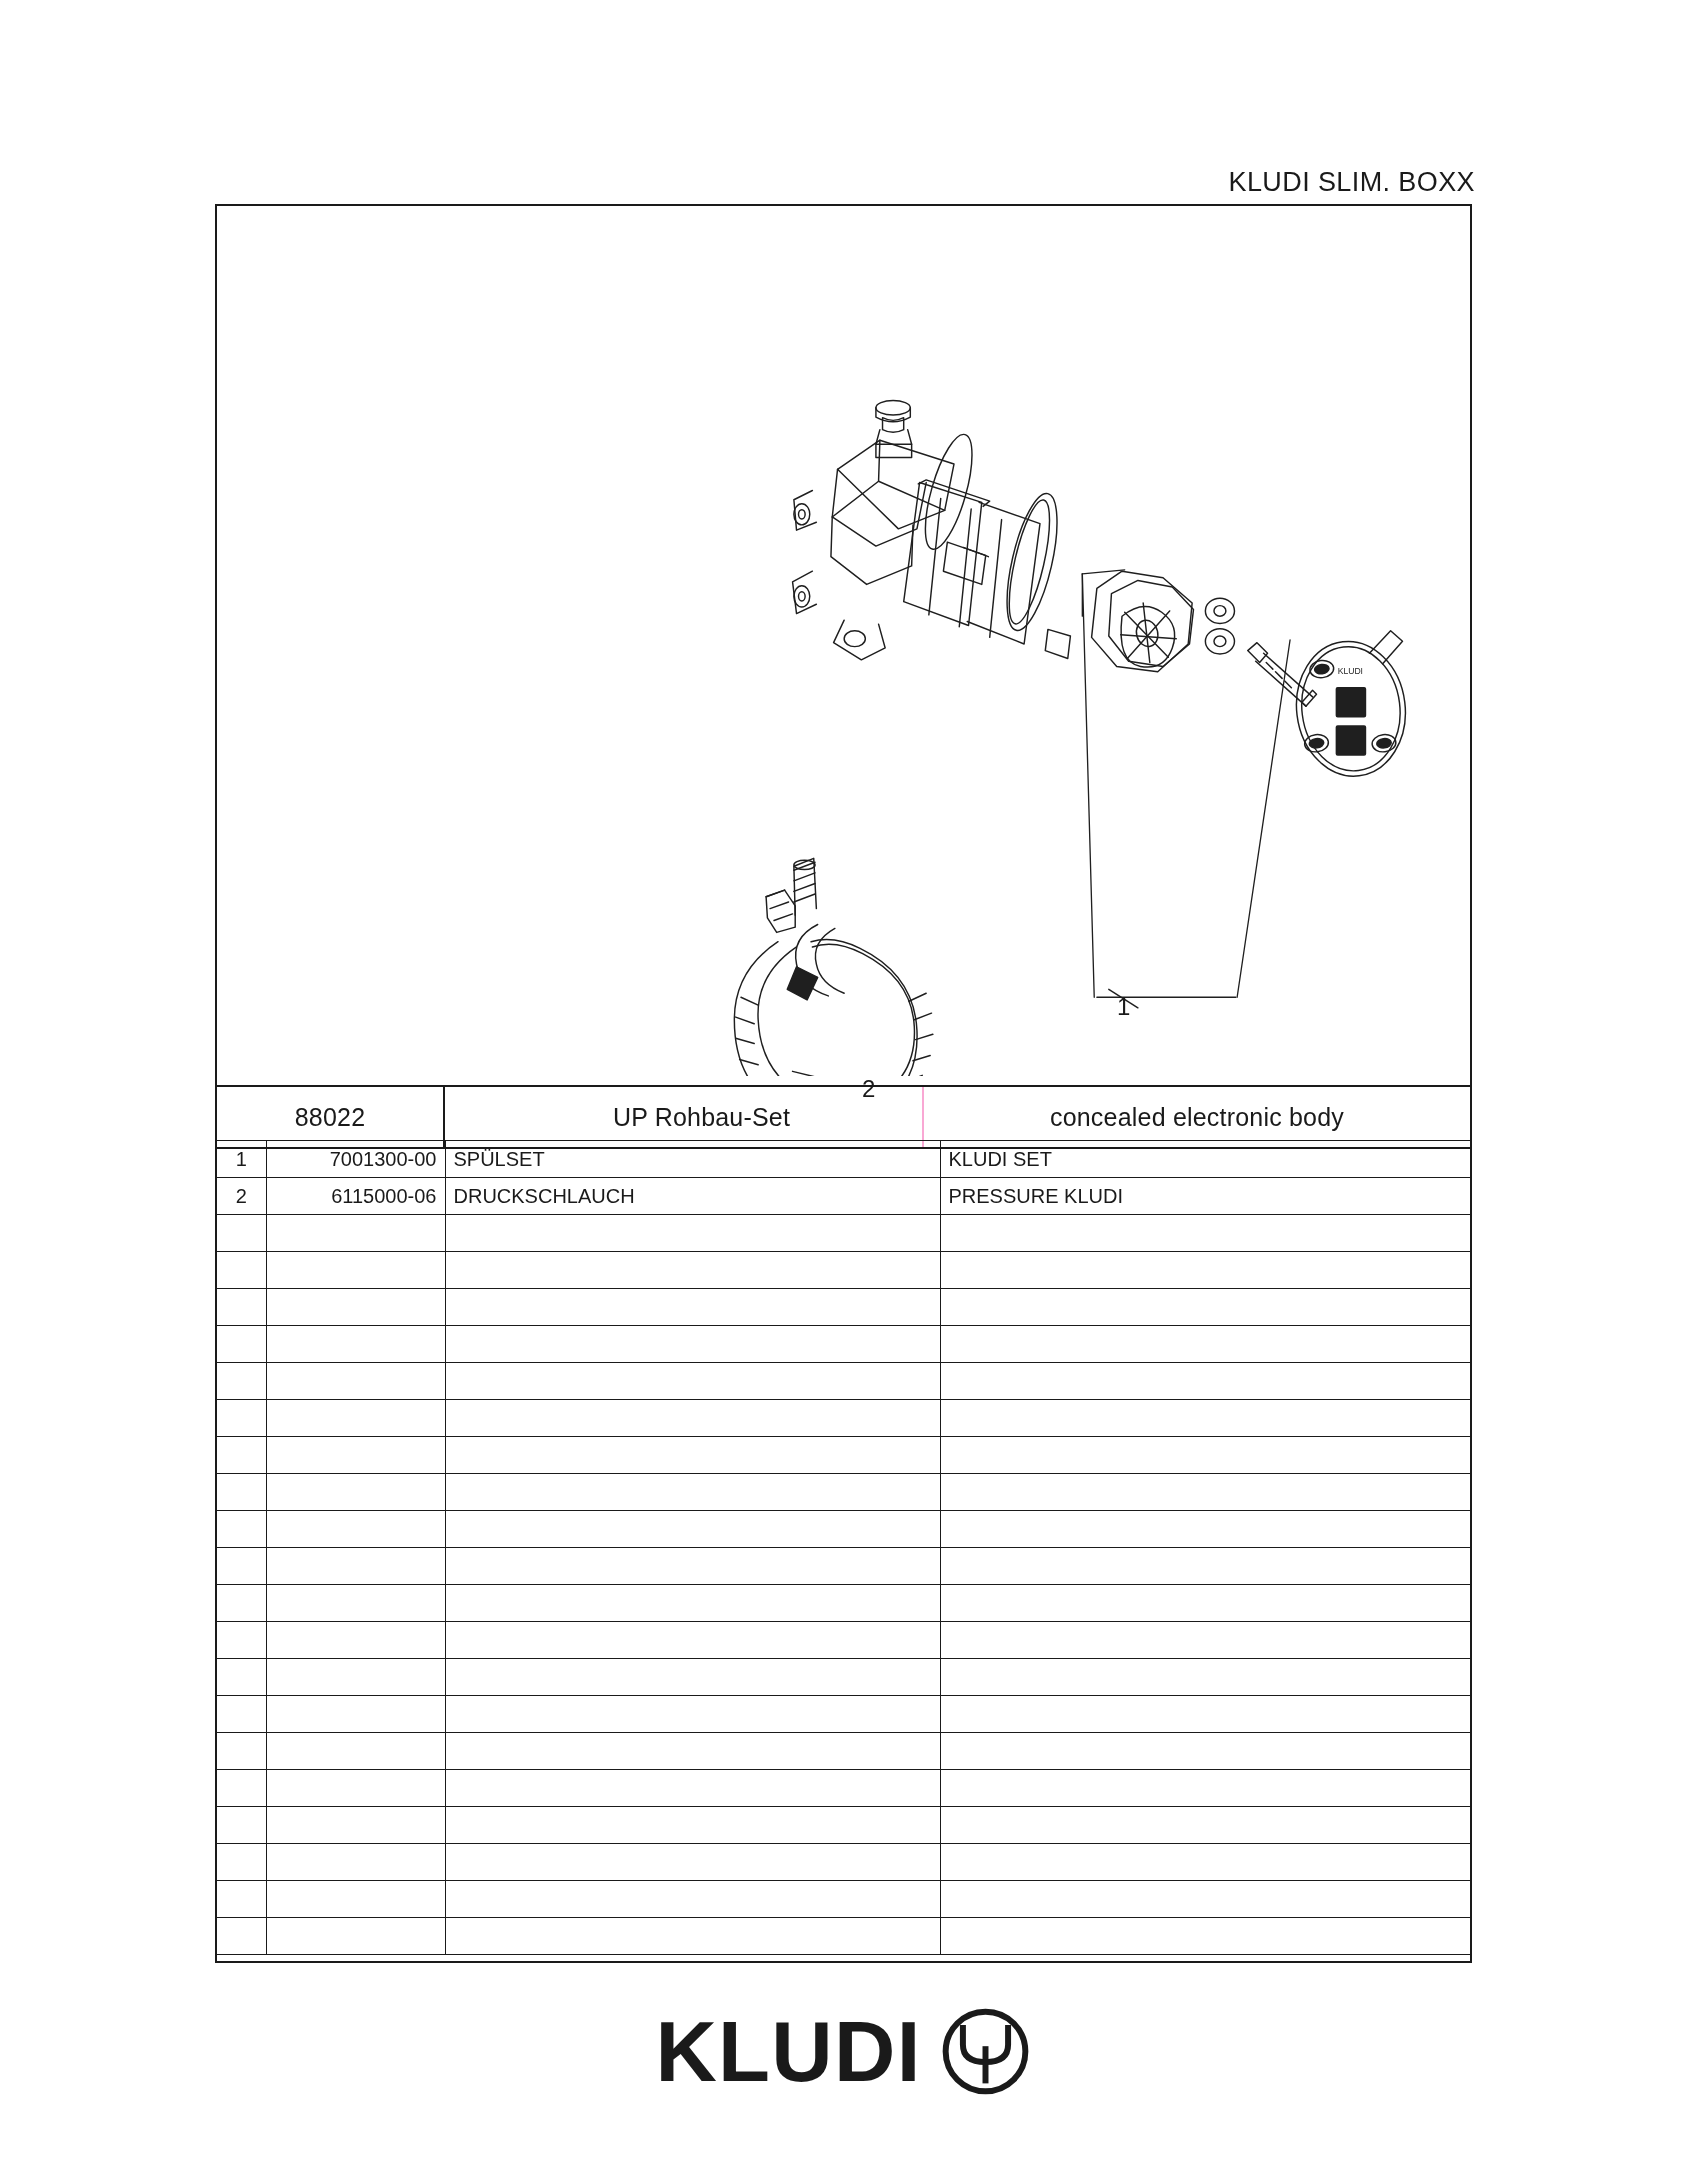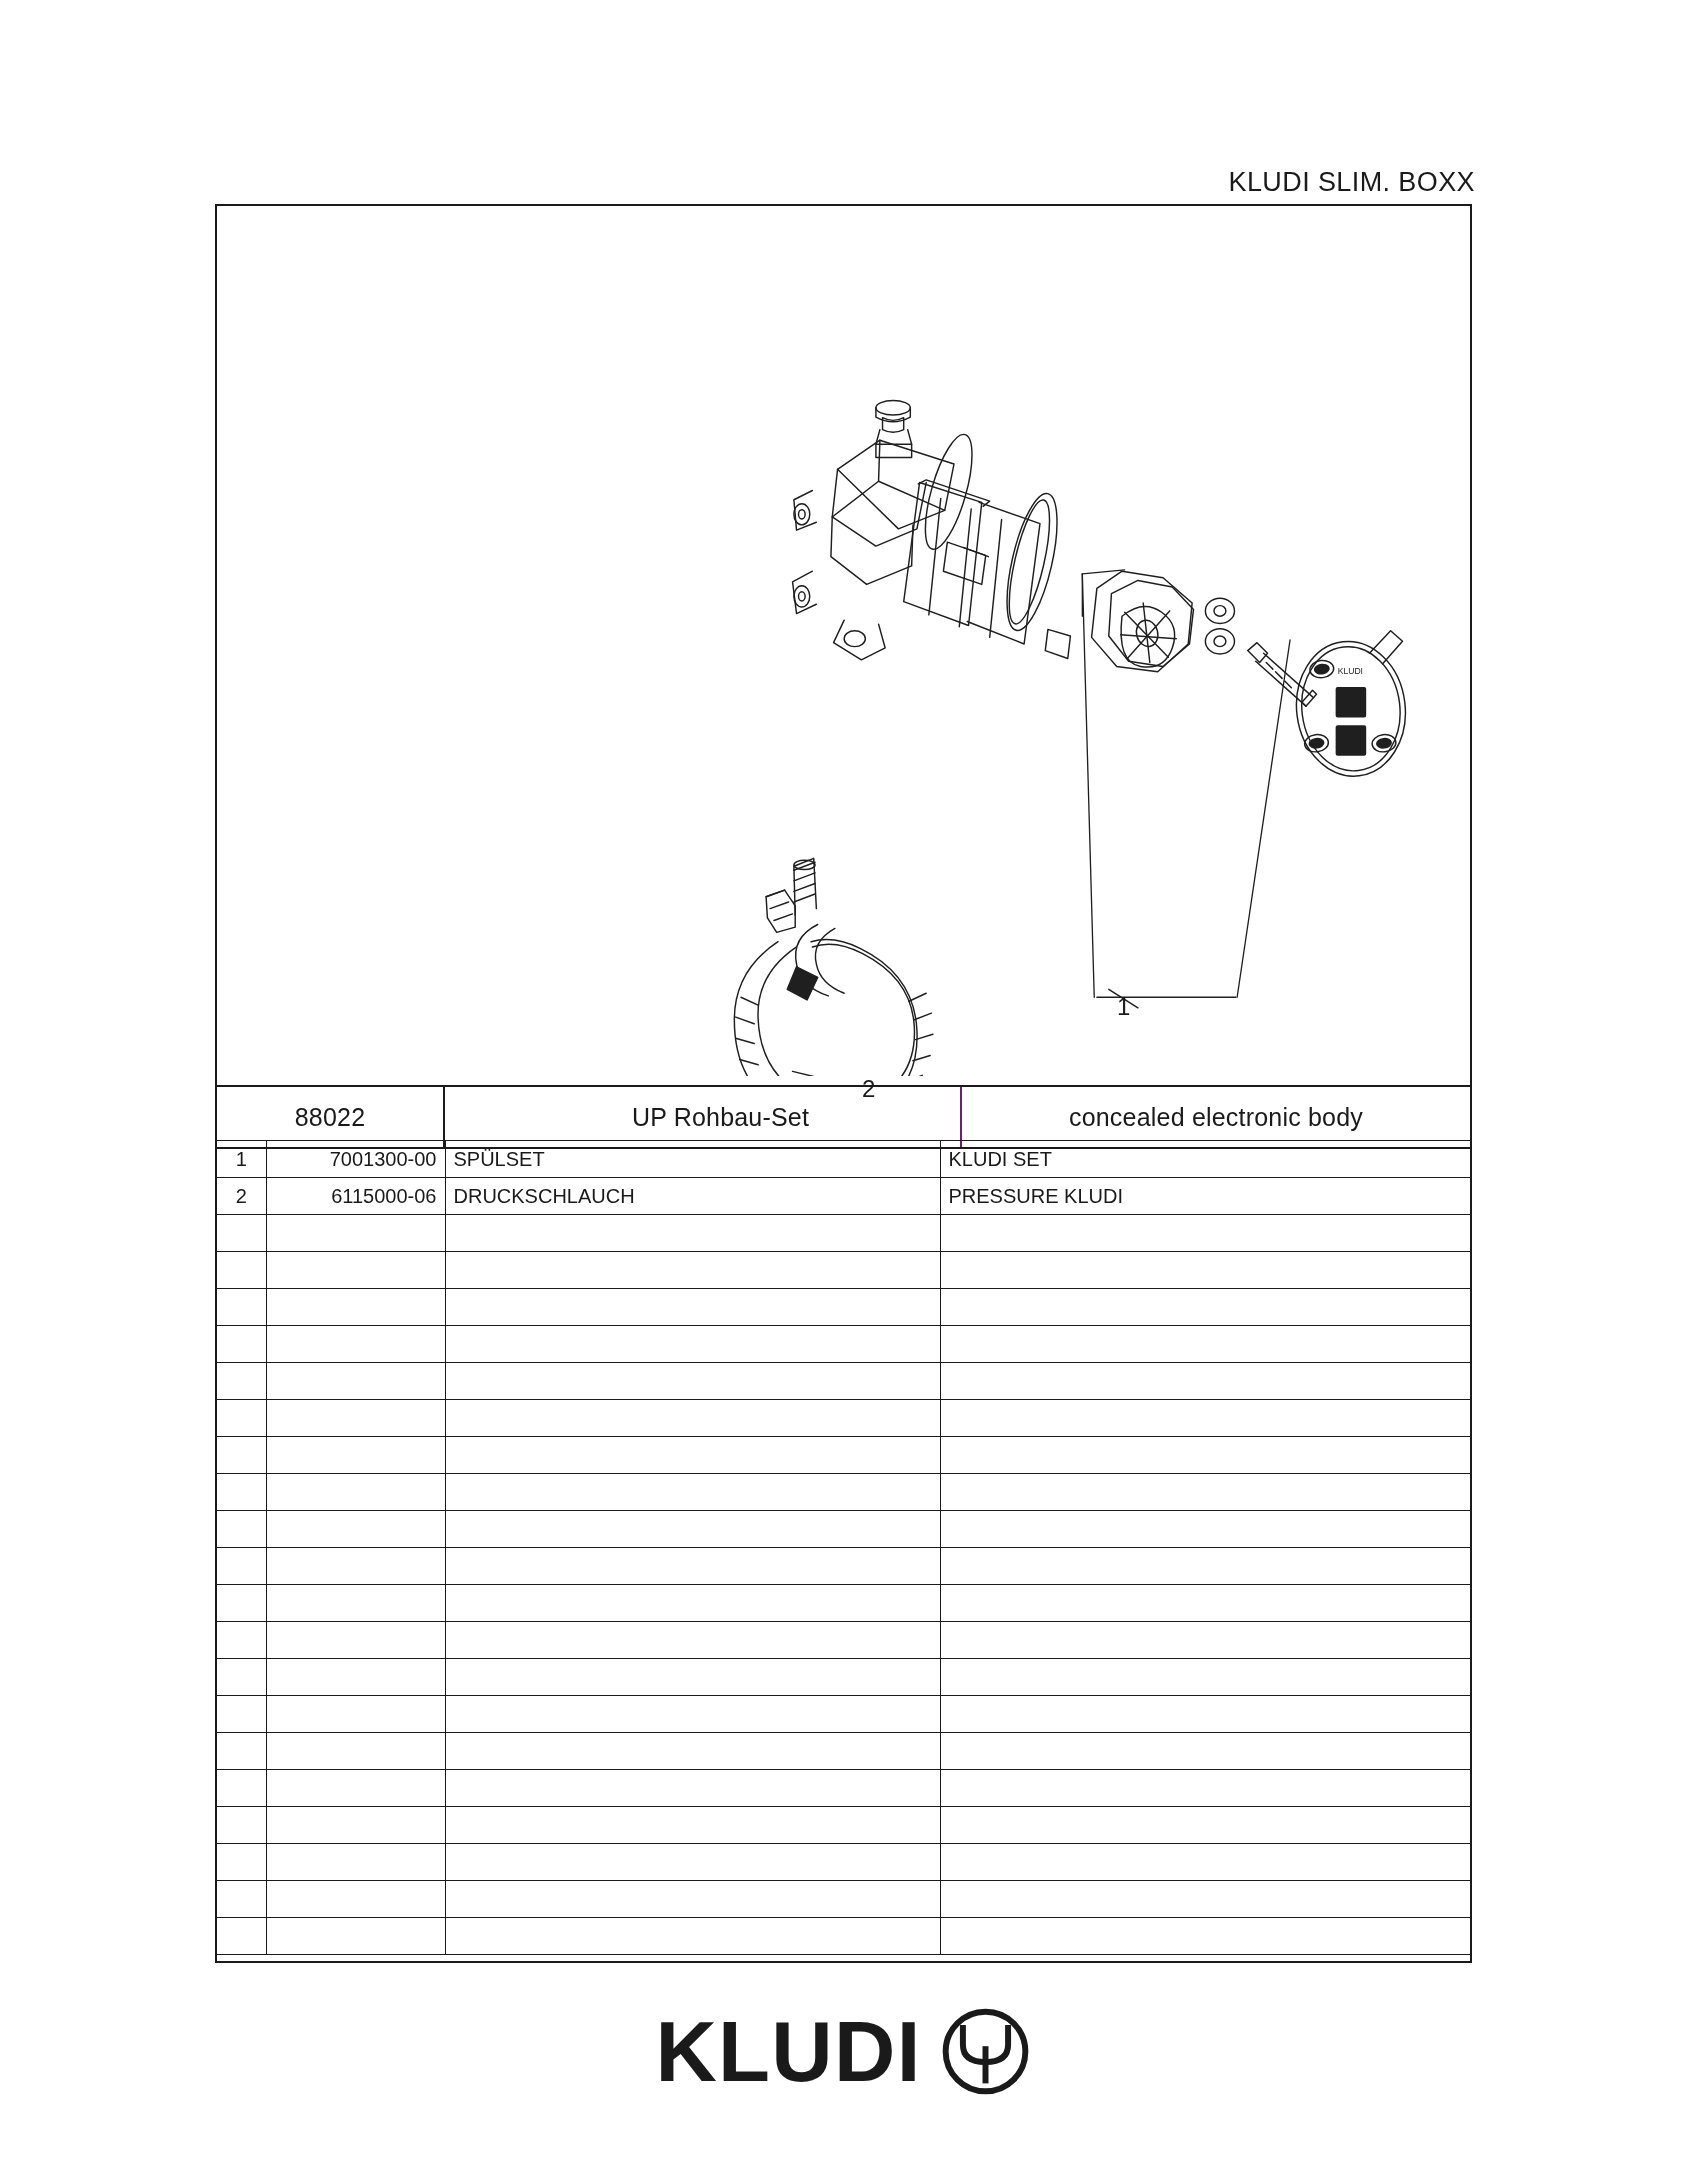--- a/index.html
+++ b/index.html
@@ -79,21 +79,21 @@
   .title-cell {
     display: flex;
     align-items: center;
     justify-content: center;
     font-size: 25px;
     letter-spacing: 0.2px;
     box-sizing: border-box;
     height: 100%;
   }
   .tc-code { width: 228px; border-right: 2px solid #1a1a1a; }
-  .tc-de   { width: 517px; border-right: 2px solid #701a75; padding-left: 36px; }
+  .tc-de   { width: 479px; border-right: 2px solid #f9a8d4; padding-left: 36px; }
   .tc-en   { flex: 1; }
 
   
   .parts-table {
     position: absolute;
     left: 0;
     top: 934px;
     width: 1253px;
     border-collapse: collapse;
     table-layout: fixed;

